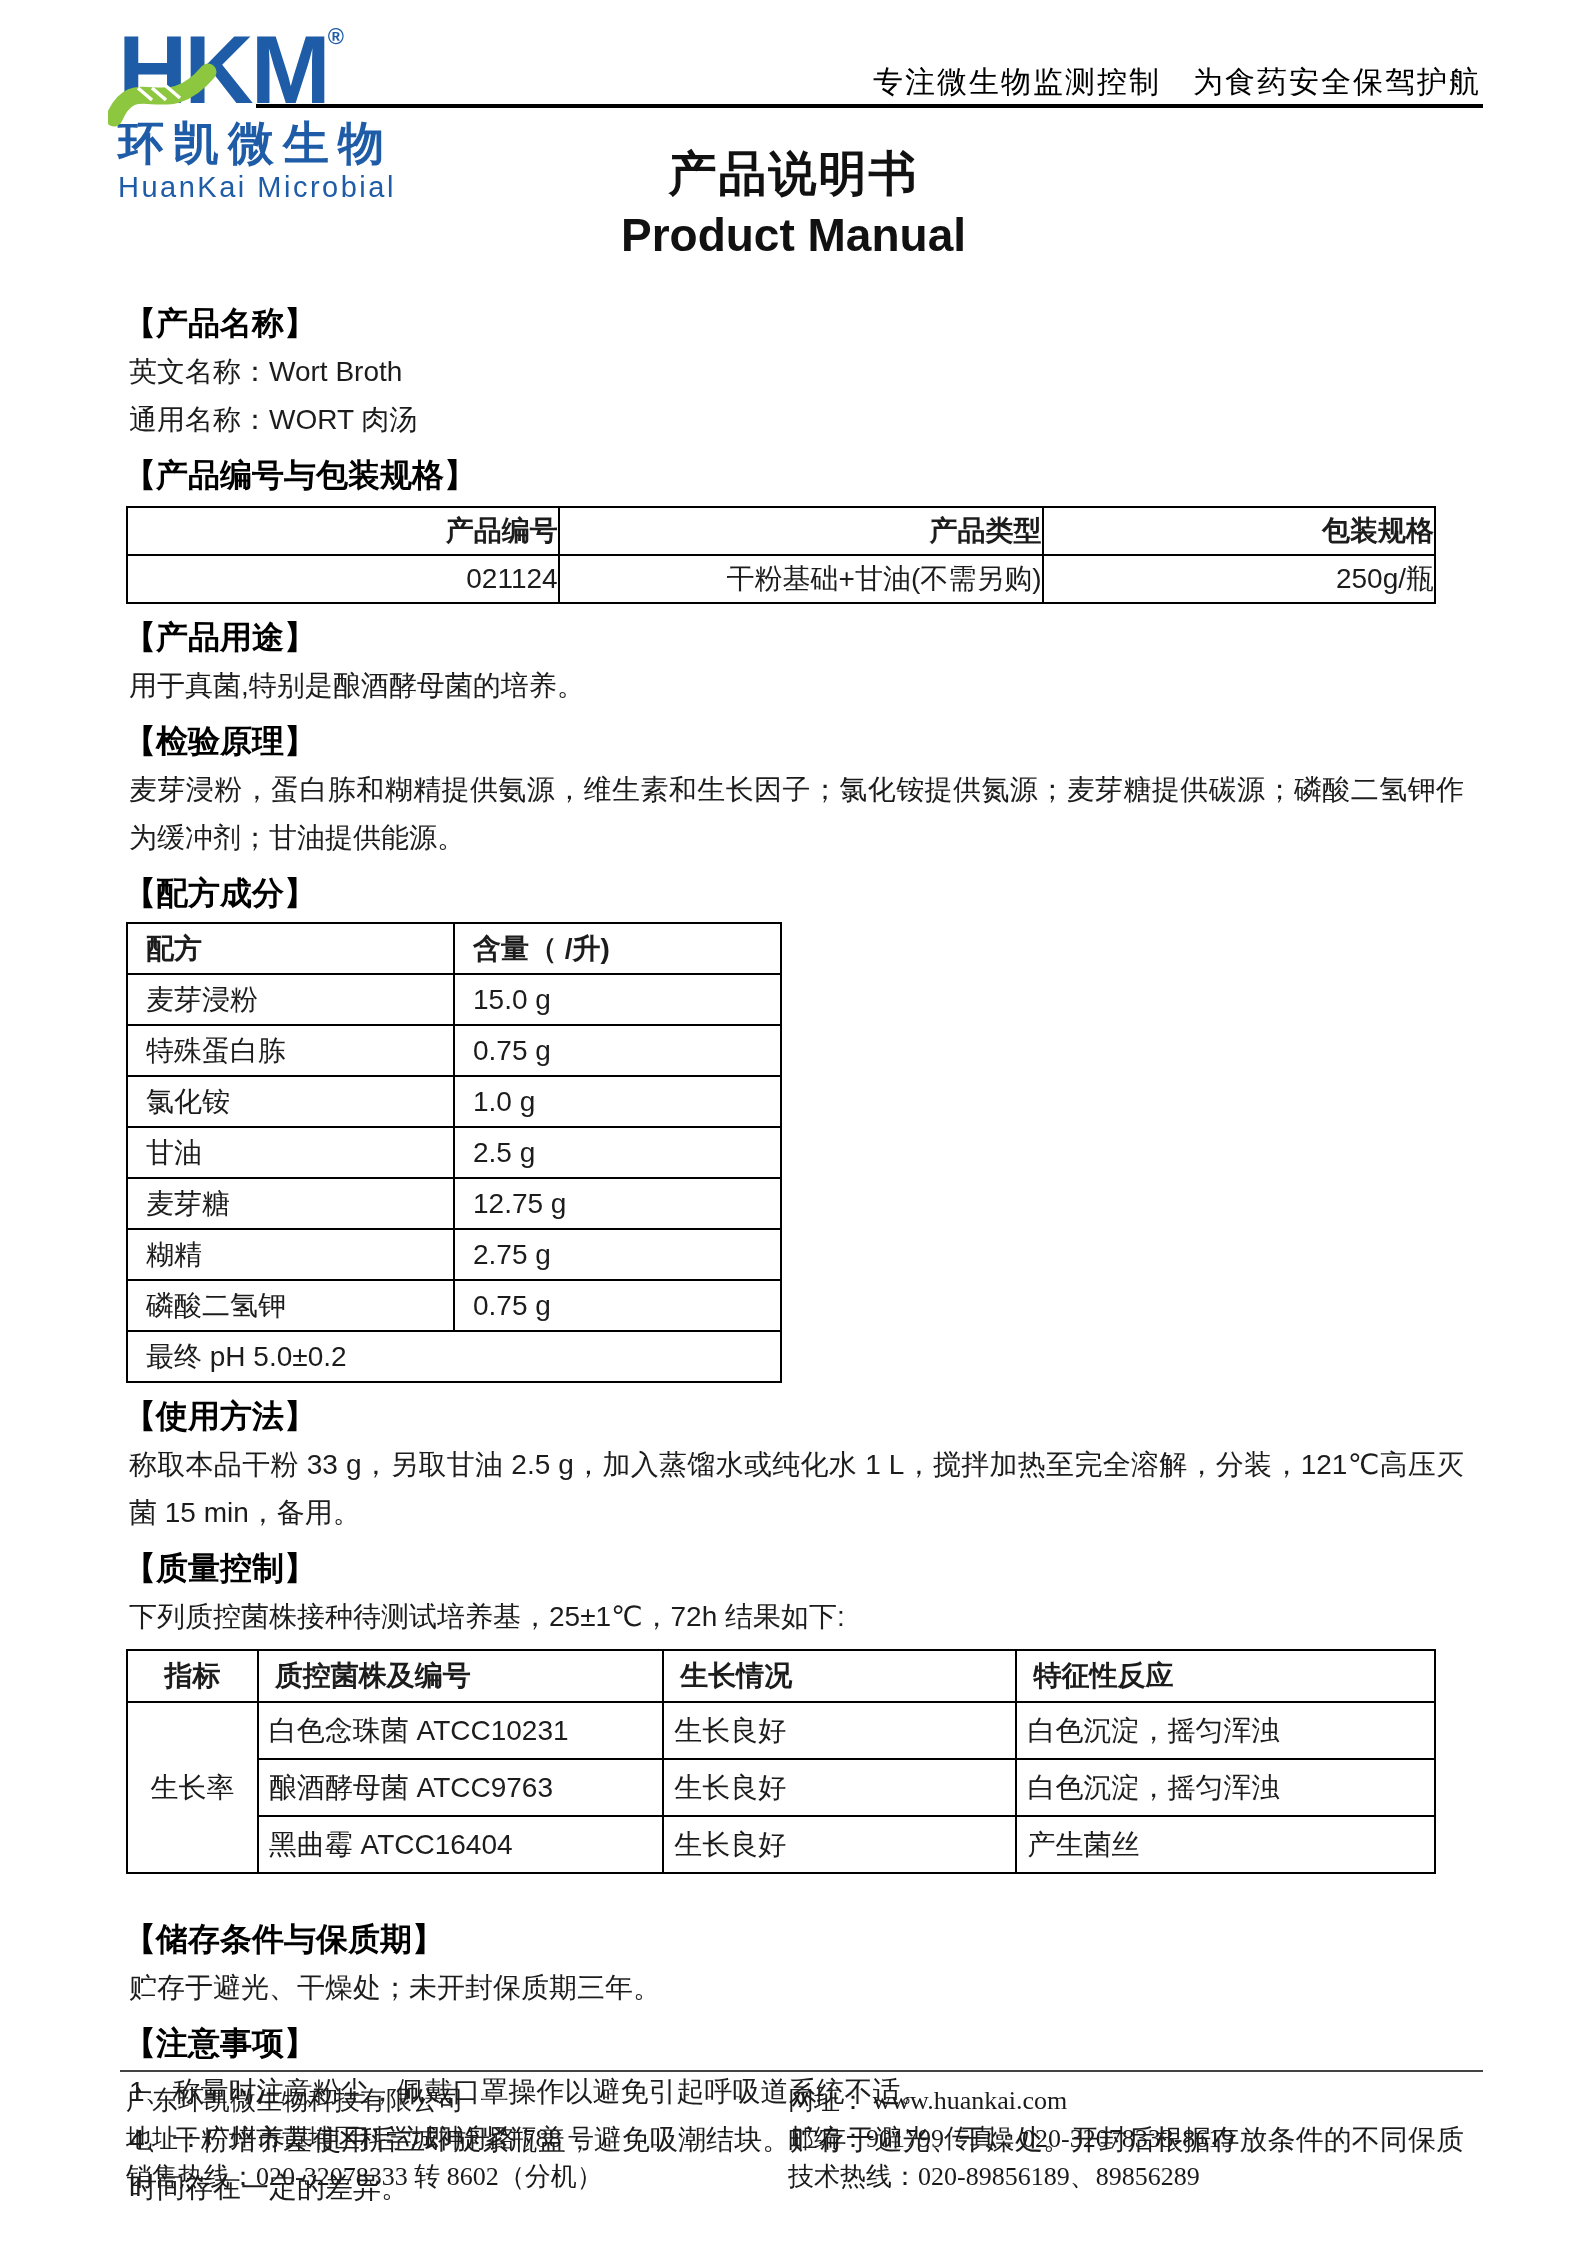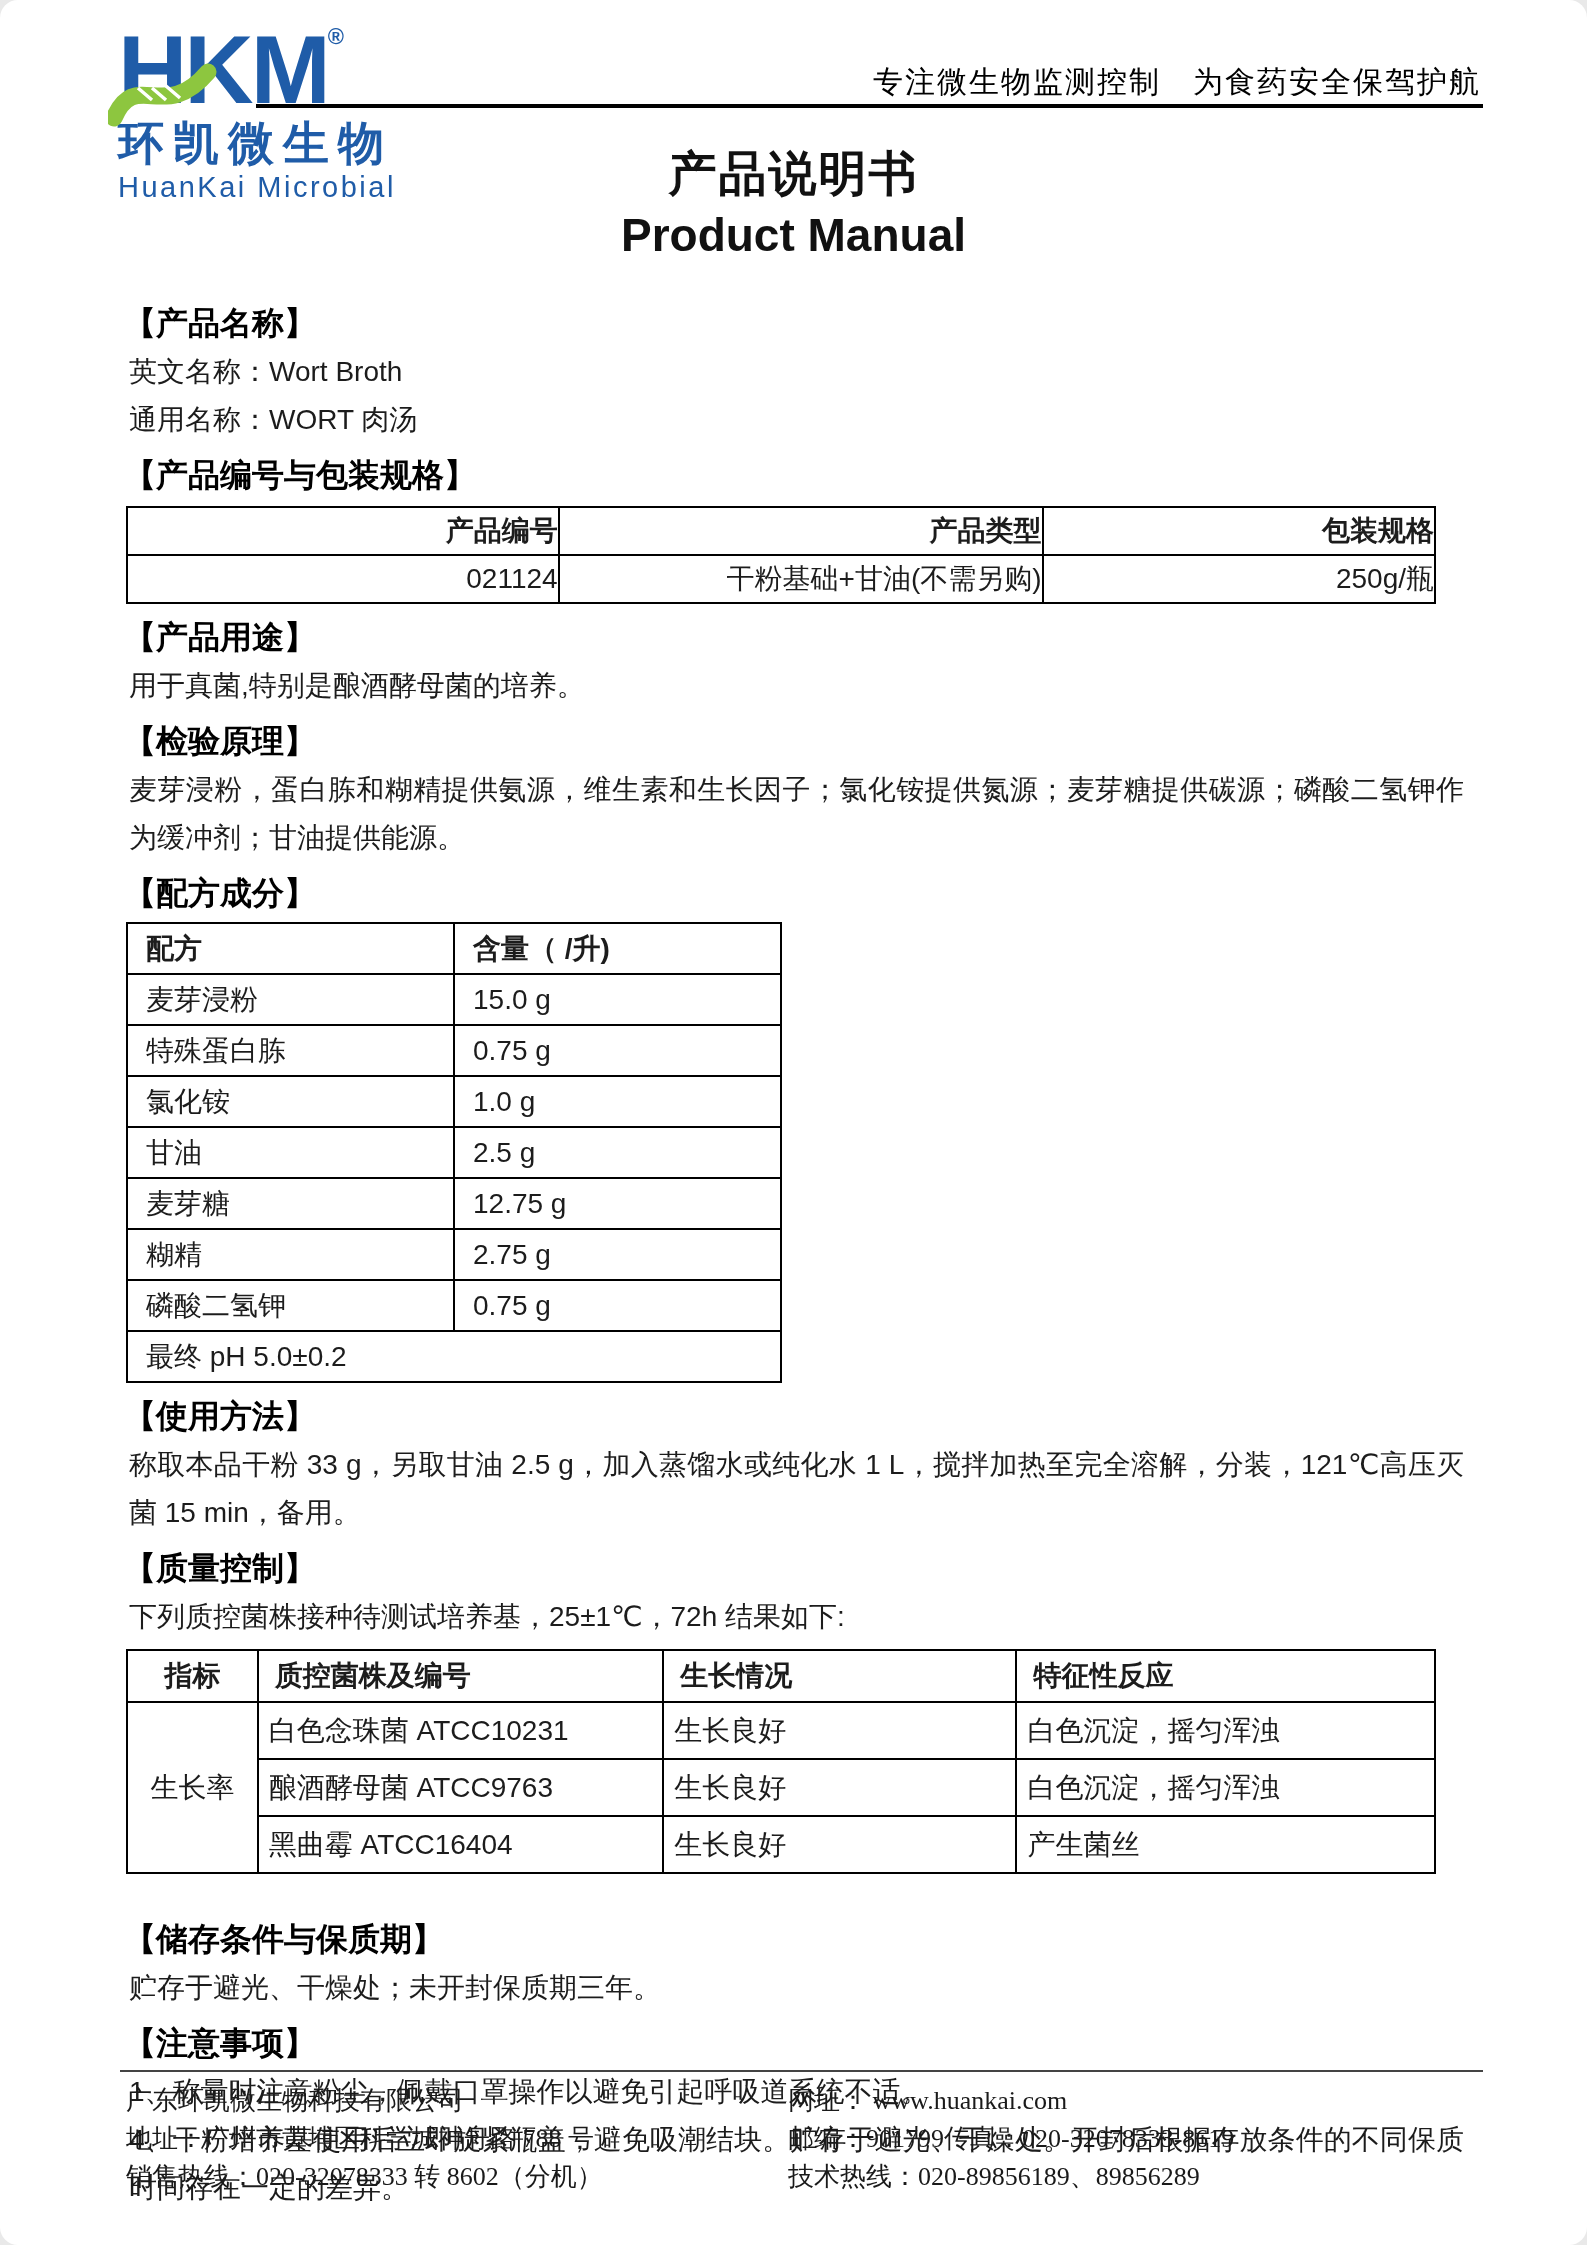--- a/index.html
+++ b/index.html
@@ -5,21 +5,20 @@
   * { margin:0; padding:0; box-sizing:border-box; }
   html,body { background:#e9e9e9; }
   .page {
     position:relative;
     width:1587px; height:2245px;
     background:#ffffff;
     font-family:"Liberation Sans","DejaVu Sans",sans-serif;
     color:#111;
     overflow:hidden;
     margin:0 auto;
-    border-radius:18px;
   }
   
   .logo { position:absolute; left:118px; top:24px; width:380px; }
   .logo-mark { position:relative; display:inline-block; line-height:1; }
   .hkm {
     font-size:96px; font-weight:800; letter-spacing:-3px;
     color:#1f5ca8; line-height:0.95; display:inline-block;
   }
   .reg { font-size:22px; color:#1f5ca8; vertical-align:top; position:relative; top:2px; font-weight:700;}
   .helix { position:absolute; left:-10px; top:38px; pointer-events:none; }

